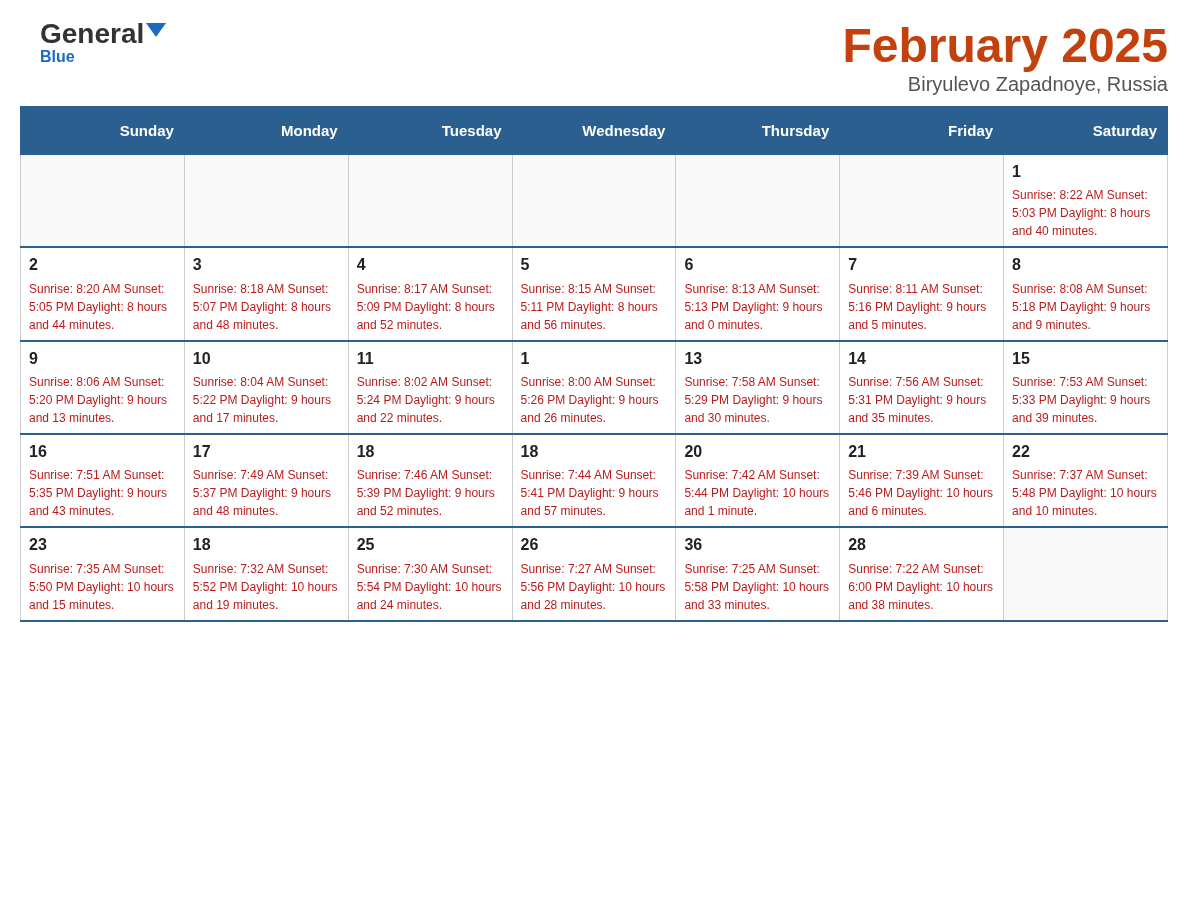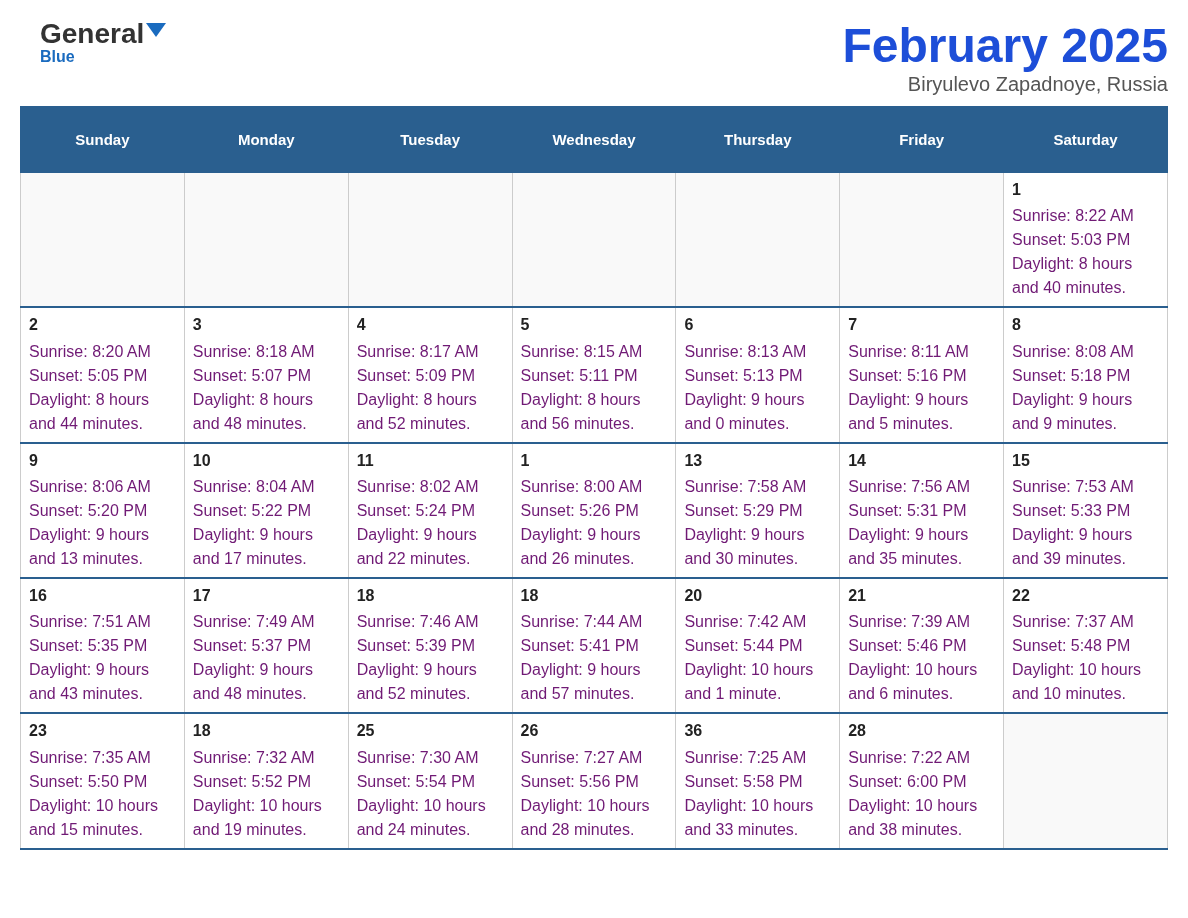--- a/index.html
+++ b/index.html
@@ -45,42 +45,42 @@
       vertical-align: middle;
       position: relative;
       top: -4px;
     }
     .title-block {
       text-align: right;
     }
     .title-block h1 {
       font-size: 48px;
       font-weight: bold;
-      color: #1d4ed8;
+      color: #c2410c;
       line-height: 1.1;
     }
     .title-block h2 {
       font-size: 20px;
       font-weight: normal;
       color: #555;
     }
     .calendar {
       width: 100%;
       border-collapse: collapse;
       margin-top: 10px;
     }
     .calendar thead tr {
       background-color: #2a5f8f;
     }
     .calendar thead th {
       color: #fff;
       font-size: 15px;
       font-weight: bold;
-      padding: 24px 10px;
-      text-align: center;
+      padding: 15px 10px;
+      text-align: right;
       border: 1px solid #2a5f8f;
     }
     .calendar tbody td {
       vertical-align: top;
       padding: 6px 8px;
       border: 1px solid #ccc;
       width: 14.28%;
       min-height: 90px;
       font-size: 12.5px;
       color: #333;
@@ -89,22 +89,22 @@
     .calendar tbody tr {
       border-bottom: 2px solid #2a5f8f;
     }
     .day-number {
       font-size: 16px;
       font-weight: bold;
       color: #222;
       margin-bottom: 3px;
     }
     .day-info {
-      font-size: 16px;
-      color: #701a75;
+      font-size: 12px;
+      color: #b91c1c;
       line-height: 1.5;
     }
     .empty-cell {
       background: #f9f9f9;
     }
     .logo-row {
       display: flex;
       flex-direction: row;
       align-items: center;
     }

